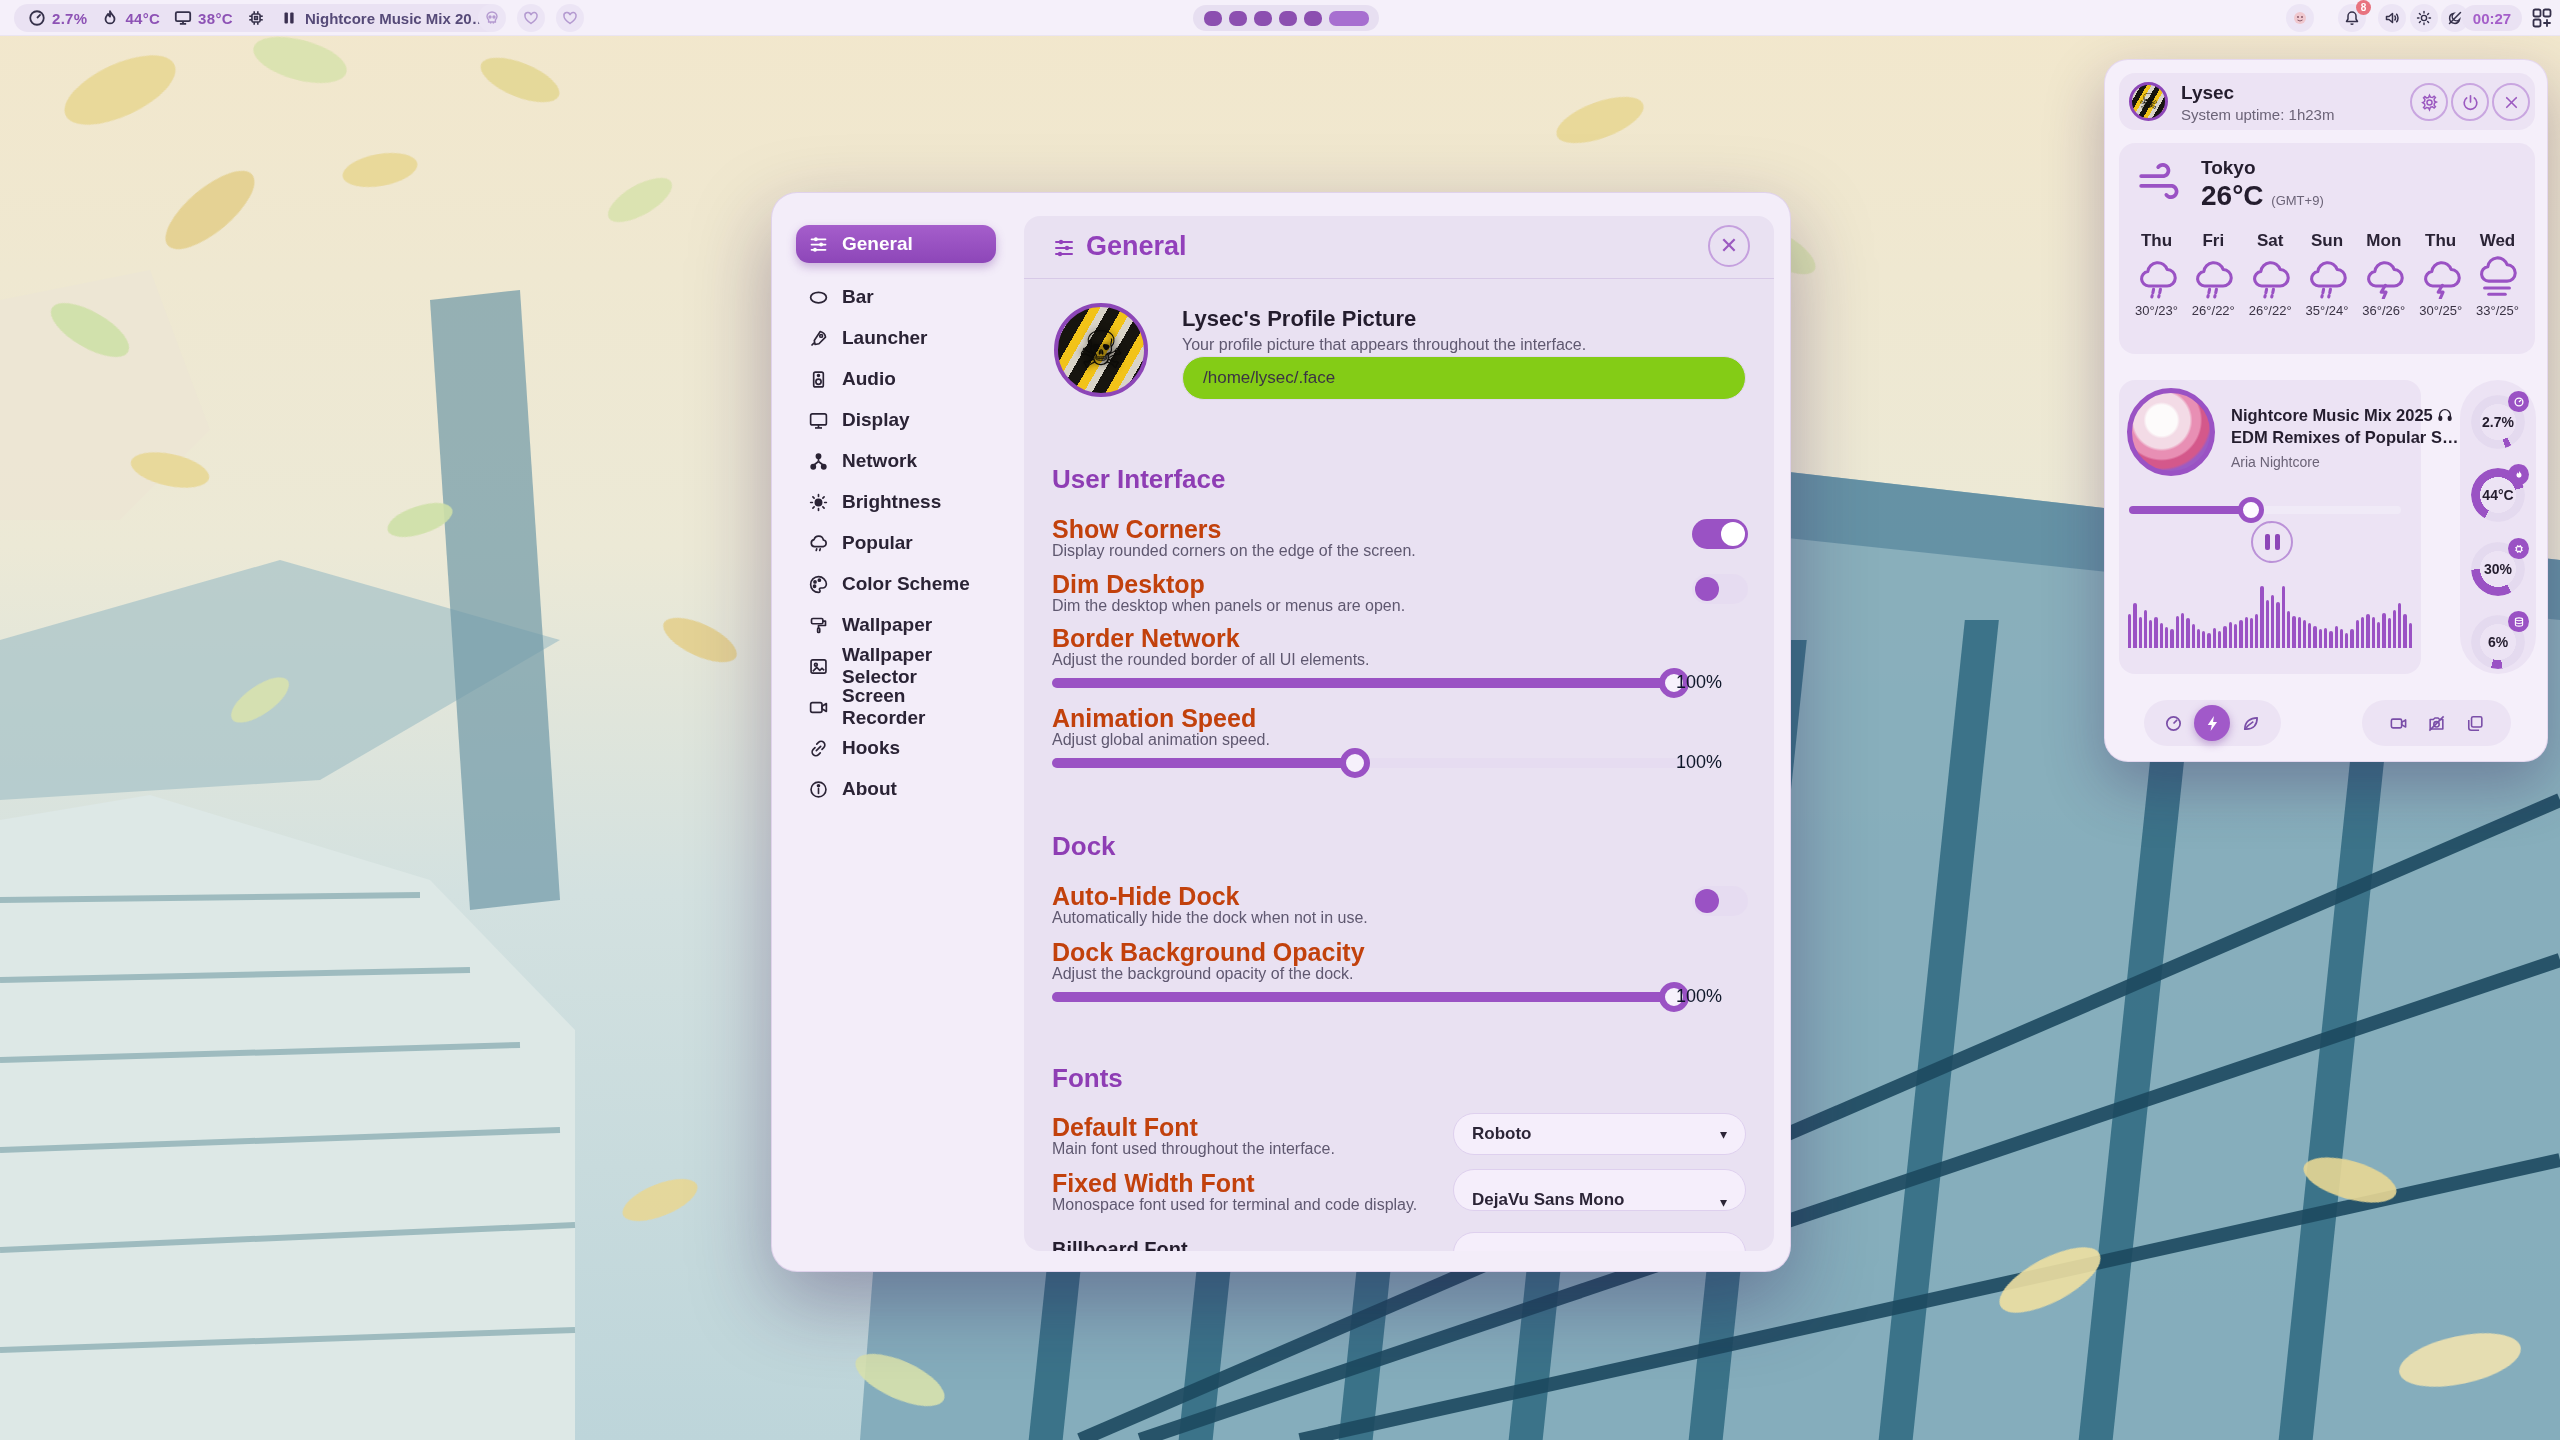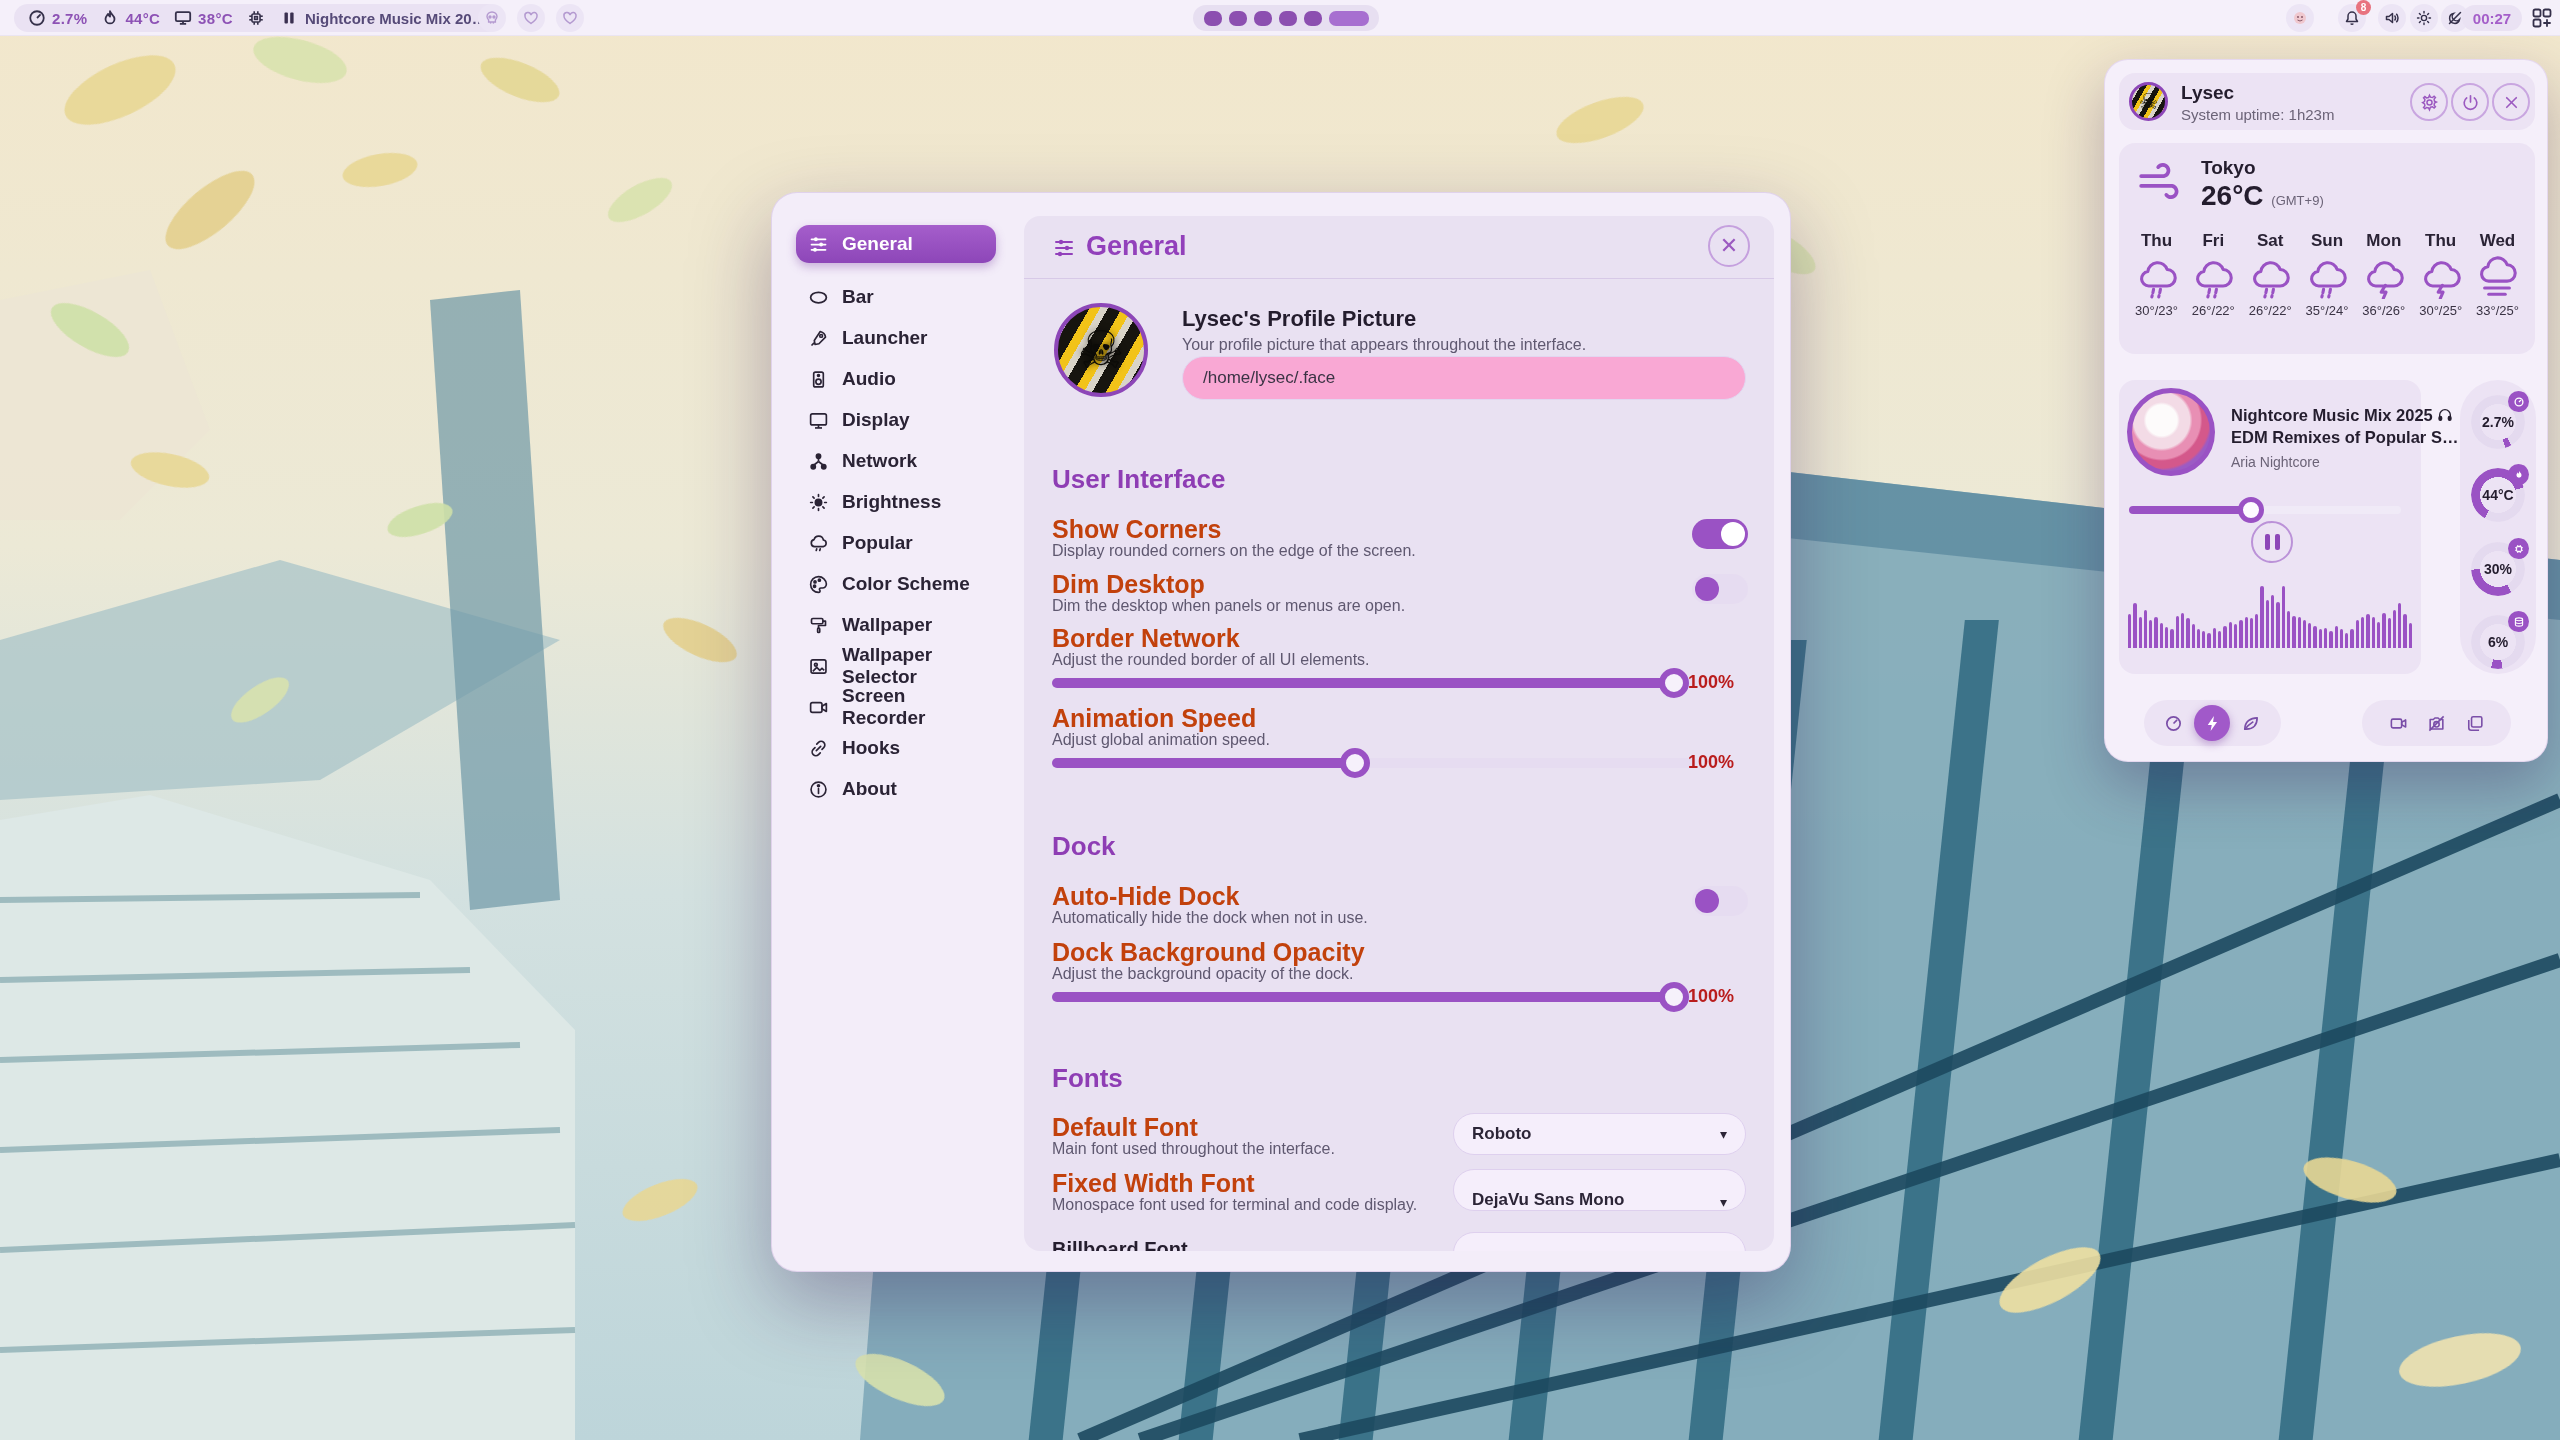--- a/index.html
+++ b/index.html
@@ -38,35 +38,35 @@
   .main-panel { position:absolute; left:252px; top:23px; width:750px; height:1035px; border-radius:16px; background:#e9e1f2; overflow:hidden; }
   .ph-icon { position:absolute; left:28px; top:20px; width:24px; height:24px; color:#9240bb; }
   .ph-title { position:absolute; left:62px; top:15px; font-size:27px; font-weight:bold; color:#9240bb; }
   .close-btn { position:absolute; right:24px; top:9px; width:42px; height:42px; border-radius:50%; border:2px solid #c5a0de; color:#9b59c0; font-size:22px; display:flex; align-items:center; justify-content:center; }
   .hdr-divider { position:absolute; left:0px; right:0px; top:62px; height:1px; background:#d7c9e7; }
 
   .avatar-big { position:absolute; left:30px; top:87px; width:94px; height:94px; border-radius:50%; border:4px solid #8d46b8; background:repeating-linear-gradient(120deg,#f2c318 0 9px,#d9d4c8 9px 16px,#17150f 16px 28px); overflow:hidden; display:flex; align-items:center; justify-content:center; }
   .avatar-big .skull { font-family:"DejaVu Sans", sans-serif; font-size:52px; color:#0c0b08; text-shadow:0 0 6px rgba(0,0,0,.8); }
   .pf-title { position:absolute; left:158px; top:90px; font-size:22px; font-weight:bold; color:#241d2e; }
   .pf-desc { position:absolute; left:158px; top:120px; font-size:16px; color:#5f5870; }
-  .pf-input { position:absolute; left:158px; top:140px; right:28px; height:44px; border-radius:22px; background:#f9a8d4; border:1px solid #e2d6f0; font-size:17px; color:#3a3344; padding:0 20px; font-family:"Liberation Sans",sans-serif; }
+  .pf-input { position:absolute; left:158px; top:140px; right:28px; height:44px; border-radius:22px; background:#84cc16; border:1px solid #e2d6f0; font-size:17px; color:#3a3344; padding:0 20px; font-family:"Liberation Sans",sans-serif; }
 
   .sec-h { position:absolute; left:28px; font-size:26px; font-weight:bold; color:#8e3db4; }
   .row-label { position:absolute; left:28px; font-size:25px; font-weight:bold; color:#c2410c; }
   .row-desc { position:absolute; left:28px; font-size:16px; color:#5f5870; }
 
   .toggle { position:absolute; right:26px; width:56px; height:30px; border-radius:15px; background:#e6dcf1; }
   .toggle .dot { position:absolute; left:3px; top:3px; width:24px; height:24px; border-radius:50%; background:#9a52c4; }
   .toggle.on { background:#9a52c4; }
   .toggle.on .dot { left:29px; background:#ffffff; }
 
   .h-slider { position:absolute; left:28px; width:645px; height:10px; border-radius:5px; background:#e6dcf1; }
   .h-slider .fill { position:absolute; left:0; top:0; bottom:0; border-radius:5px; background:#9a52c4; width:var(--fill,50%); }
   .h-slider .knob { position:absolute; top:-10px; left:calc(var(--fill,50%) - 15px); width:30px; height:30px; border-radius:50%; background:#f6f1fb; border:6px solid #9a52c4; }
-  .slider-val { position:absolute; right:28px; width:70px; text-align:center; font-size:18px; font-weight:bold; color:#b91c1c; }
+  .slider-val { position:absolute; right:28px; width:70px; text-align:left; font-size:18px; font-weight:normal; color:#0f172a; }
 
   .dropdown { position:absolute; right:28px; width:293px; height:42px; border-radius:21px; background:#f5eefb; border:1px solid #ded0ee; display:flex; align-items:center; justify-content:space-between; padding:0 18px; }
   .dropdown .dv { font-size:17px; font-weight:bold; color:#2c2537; }
   .dropdown .caret { font-size:14px; color:#2c2537; }
 
   
   .panel { position:absolute; left:2104px; top:59px; width:444px; height:703px; border-radius:24px; background:#f5effa; border:1px solid rgba(140,90,180,.15); box-shadow:0 24px 60px rgba(50,20,80,.3); z-index:5; }
   .card { position:absolute; background:#ece3f4; border-radius:16px; }
   .avatar-sm { position:absolute; left:10px; top:9px; width:39px; height:39px; border-radius:50%; border:3px solid #8d46b8; background:repeating-linear-gradient(120deg,#f2c318 0 4px,#d9d4c8 4px 8px,#17150f 8px 13px); display:flex; align-items:center; justify-content:center; }
   .avatar-sm .skull { font-family:"DejaVu Sans", sans-serif; font-size:22px; color:#0c0b08; }

